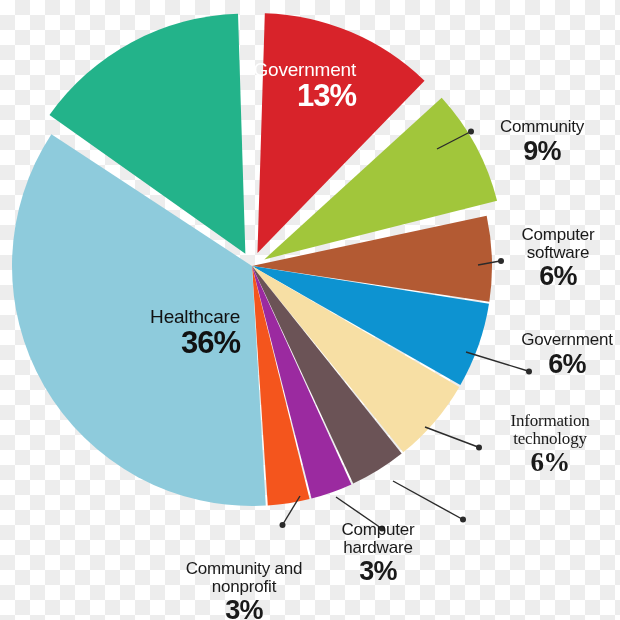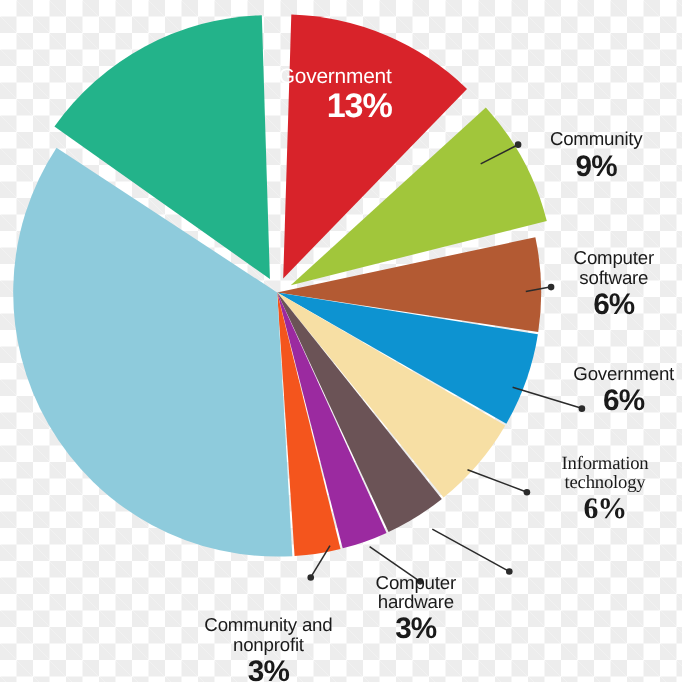--- a/index.html
+++ b/index.html
@@ -147,20 +147,24 @@
       <circle class="leader-dot" cx="282.5" cy="525" r="3"></circle>
     </g>
   </svg>
 
   <div class="inlabel light" style="left:196px; top:60px; width:160px;">
     <span class="cname">Government</span>
     <span class="cpct">13%</span>
   </div>
 
 
+  <div class="inlabel dark" style="left:65px; top:307px; width:175px;">
+    <span class="cname">Healthcare</span>
+    <span class="cpct">36%</span>
+  </div>
 
   <div class="callout align-center" style="left:474px; top:118px; width:136px;">
     <div class="cname">Community</div>
     <div class="cpct">9%</div>
   </div>
 
   <div class="callout align-center" style="left:500px; top:226px; width:116px;">
     <div class="cname">Computer
 software</div>
     <div class="cpct">6%</div>

